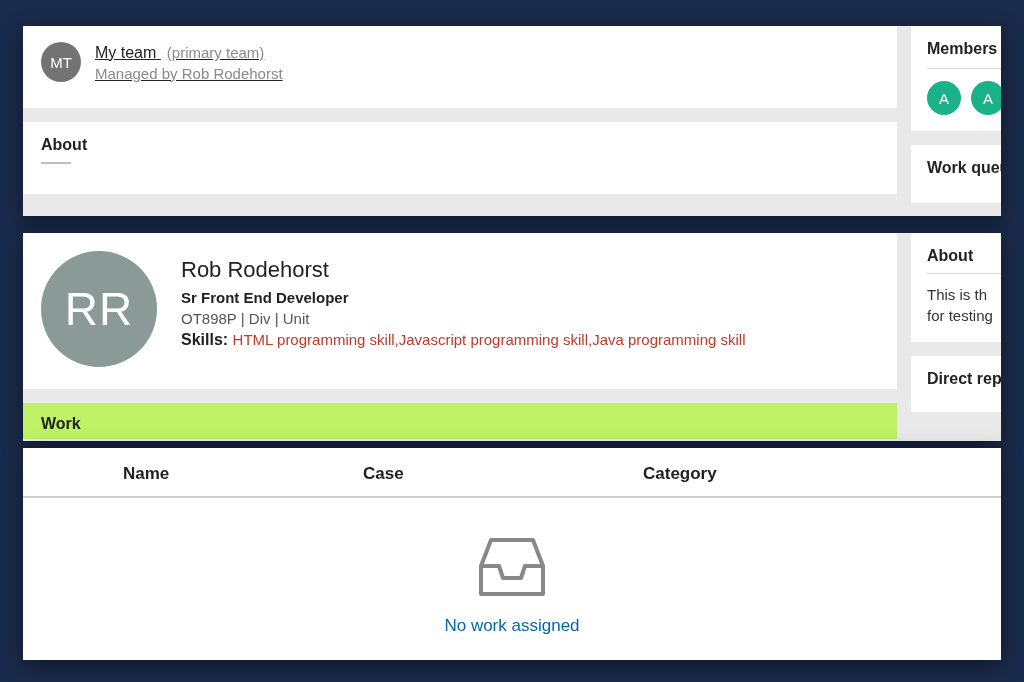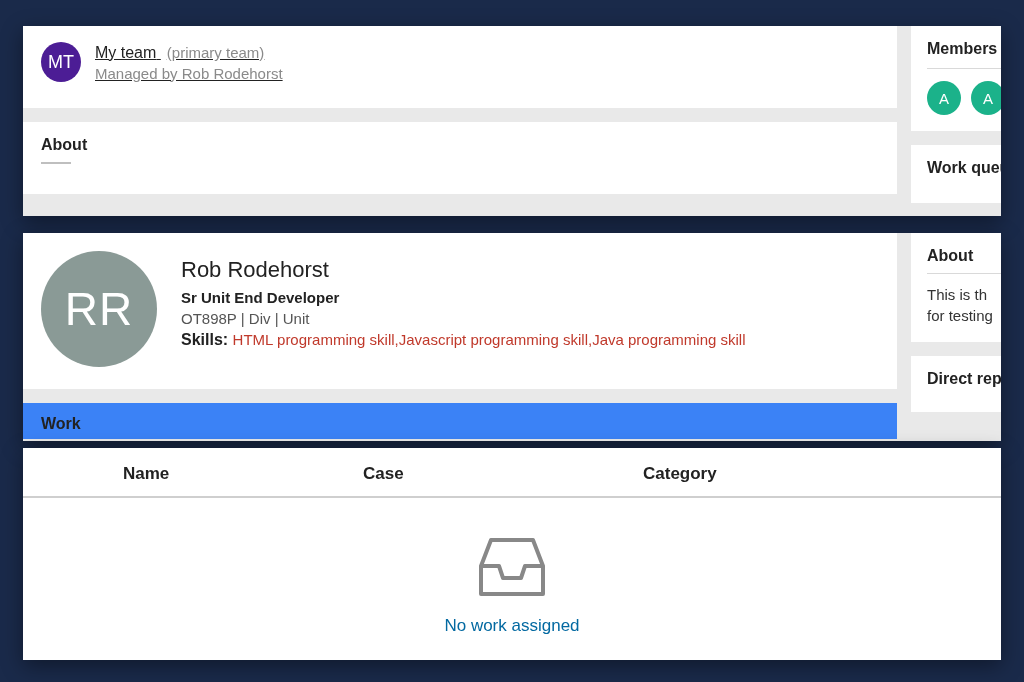--- a/index.html
+++ b/index.html
@@ -16,22 +16,22 @@
     background: #fff;
     position: absolute;
     box-shadow: 0 6px 20px rgba(0,0,0,0.4);
   }
   
   .panel1 { left: 23px; top: 26px; width: 978px; height: 190px; background: #e9e9e9; overflow: hidden; }
   .p1-inner-top {
     background:#fff; margin:0; padding:16px 18px 24px 18px; display:flex; align-items:flex-start;
   }
   .team-avatar {
-    width:40px; height:40px; border-radius:50%; background:#4c1d95; color:#fff;
-    display:flex; align-items:center; justify-content:center; font-size:18px; margin-right:14px;
+    width:40px; height:40px; border-radius:50%; background:#737373; color:#fff;
+    display:flex; align-items:center; justify-content:center; font-size:15px; margin-right:14px;
     flex-shrink:0;
   }
   .team-lines { line-height:1.35;text-decoration:underline; }
   .team-name { font-size:16px; color:#222; }
   .team-sub  { font-size:15px; color:#8a8a8a; margin-left:6px; }
   .team-managed { font-size:15px; color:#8a8a8a; }
   .p1-about {
     background:#fff; margin-top:14px; padding:14px 18px 30px 18px;
   }
   .p1-about h3 { font-size:16px; font-weight:700; }
@@ -62,21 +62,21 @@
     display:flex; align-items:center; justify-content:center; font-size:46px; letter-spacing:1px;
     margin-right:24px; flex-shrink:0;
   }
   .person-info { padding-top:6px; }
   .person-name { font-size:22px; color:#222; margin-bottom:6px; }
   .person-role { font-size:15px; font-weight:700; margin-bottom:4px; }
   .person-meta { font-size:15px; color:#555; margin-bottom:4px; }
   .skills-label { font-size:16px; font-weight:700; }
   .skills-list  { font-size:15px; color:#c0392b; }
   .p2-work {
-    background:#3b82f6; margin-top:14px; padding:12px 4px 6px 18px;
+    background:#bef264; margin-top:14px; padding:12px 4px 6px 18px;
   }
   .p2-work h3 { font-size:16px; font-weight:700; }
 
   .p2-right { position:absolute; right:-90px; top:0; width:180px; }
   .p2-right .block { background:#fff; padding:14px 16px 16px 16px; margin-bottom:14px; }
   .p2-right .title { font-size:16px; font-weight:700; margin-bottom:8px; white-space:nowrap; }
   .p2-right .rule2 { height:1px; background:#d9d9d9; margin-bottom:10px; }
   .p2-right .body { font-size:15px; color:#333; line-height:1.4; white-space:nowrap; }
   .p2-sep { position:absolute; top:0; bottom:0; right:90px; width:14px; background:#e9e9e9; }
 
@@ -132,21 +132,21 @@
     </div>
   </div>
 </div>
 
 <div class="card panel2">
   <div class="p2-left-wrap">
     <div class="p2-top">
       <div class="person-avatar">RR</div>
       <div class="person-info">
         <div class="person-name">Rob Rodehorst</div>
-        <div class="person-role">Sr Unit End Developer</div>
+        <div class="person-role">Sr Front End Developer</div>
         <div class="person-meta">OT898P | Div | Unit</div>
         <div>
           <span class="skills-label">Skills</span><span class="skills-label">: </span><span class="skills-list">HTML programming skill,Javascript programming skill,Java programming skill</span>
         </div>
       </div>
     </div>
     <div class="p2-work">
       <h3>Work</h3>
     </div>
   </div>

